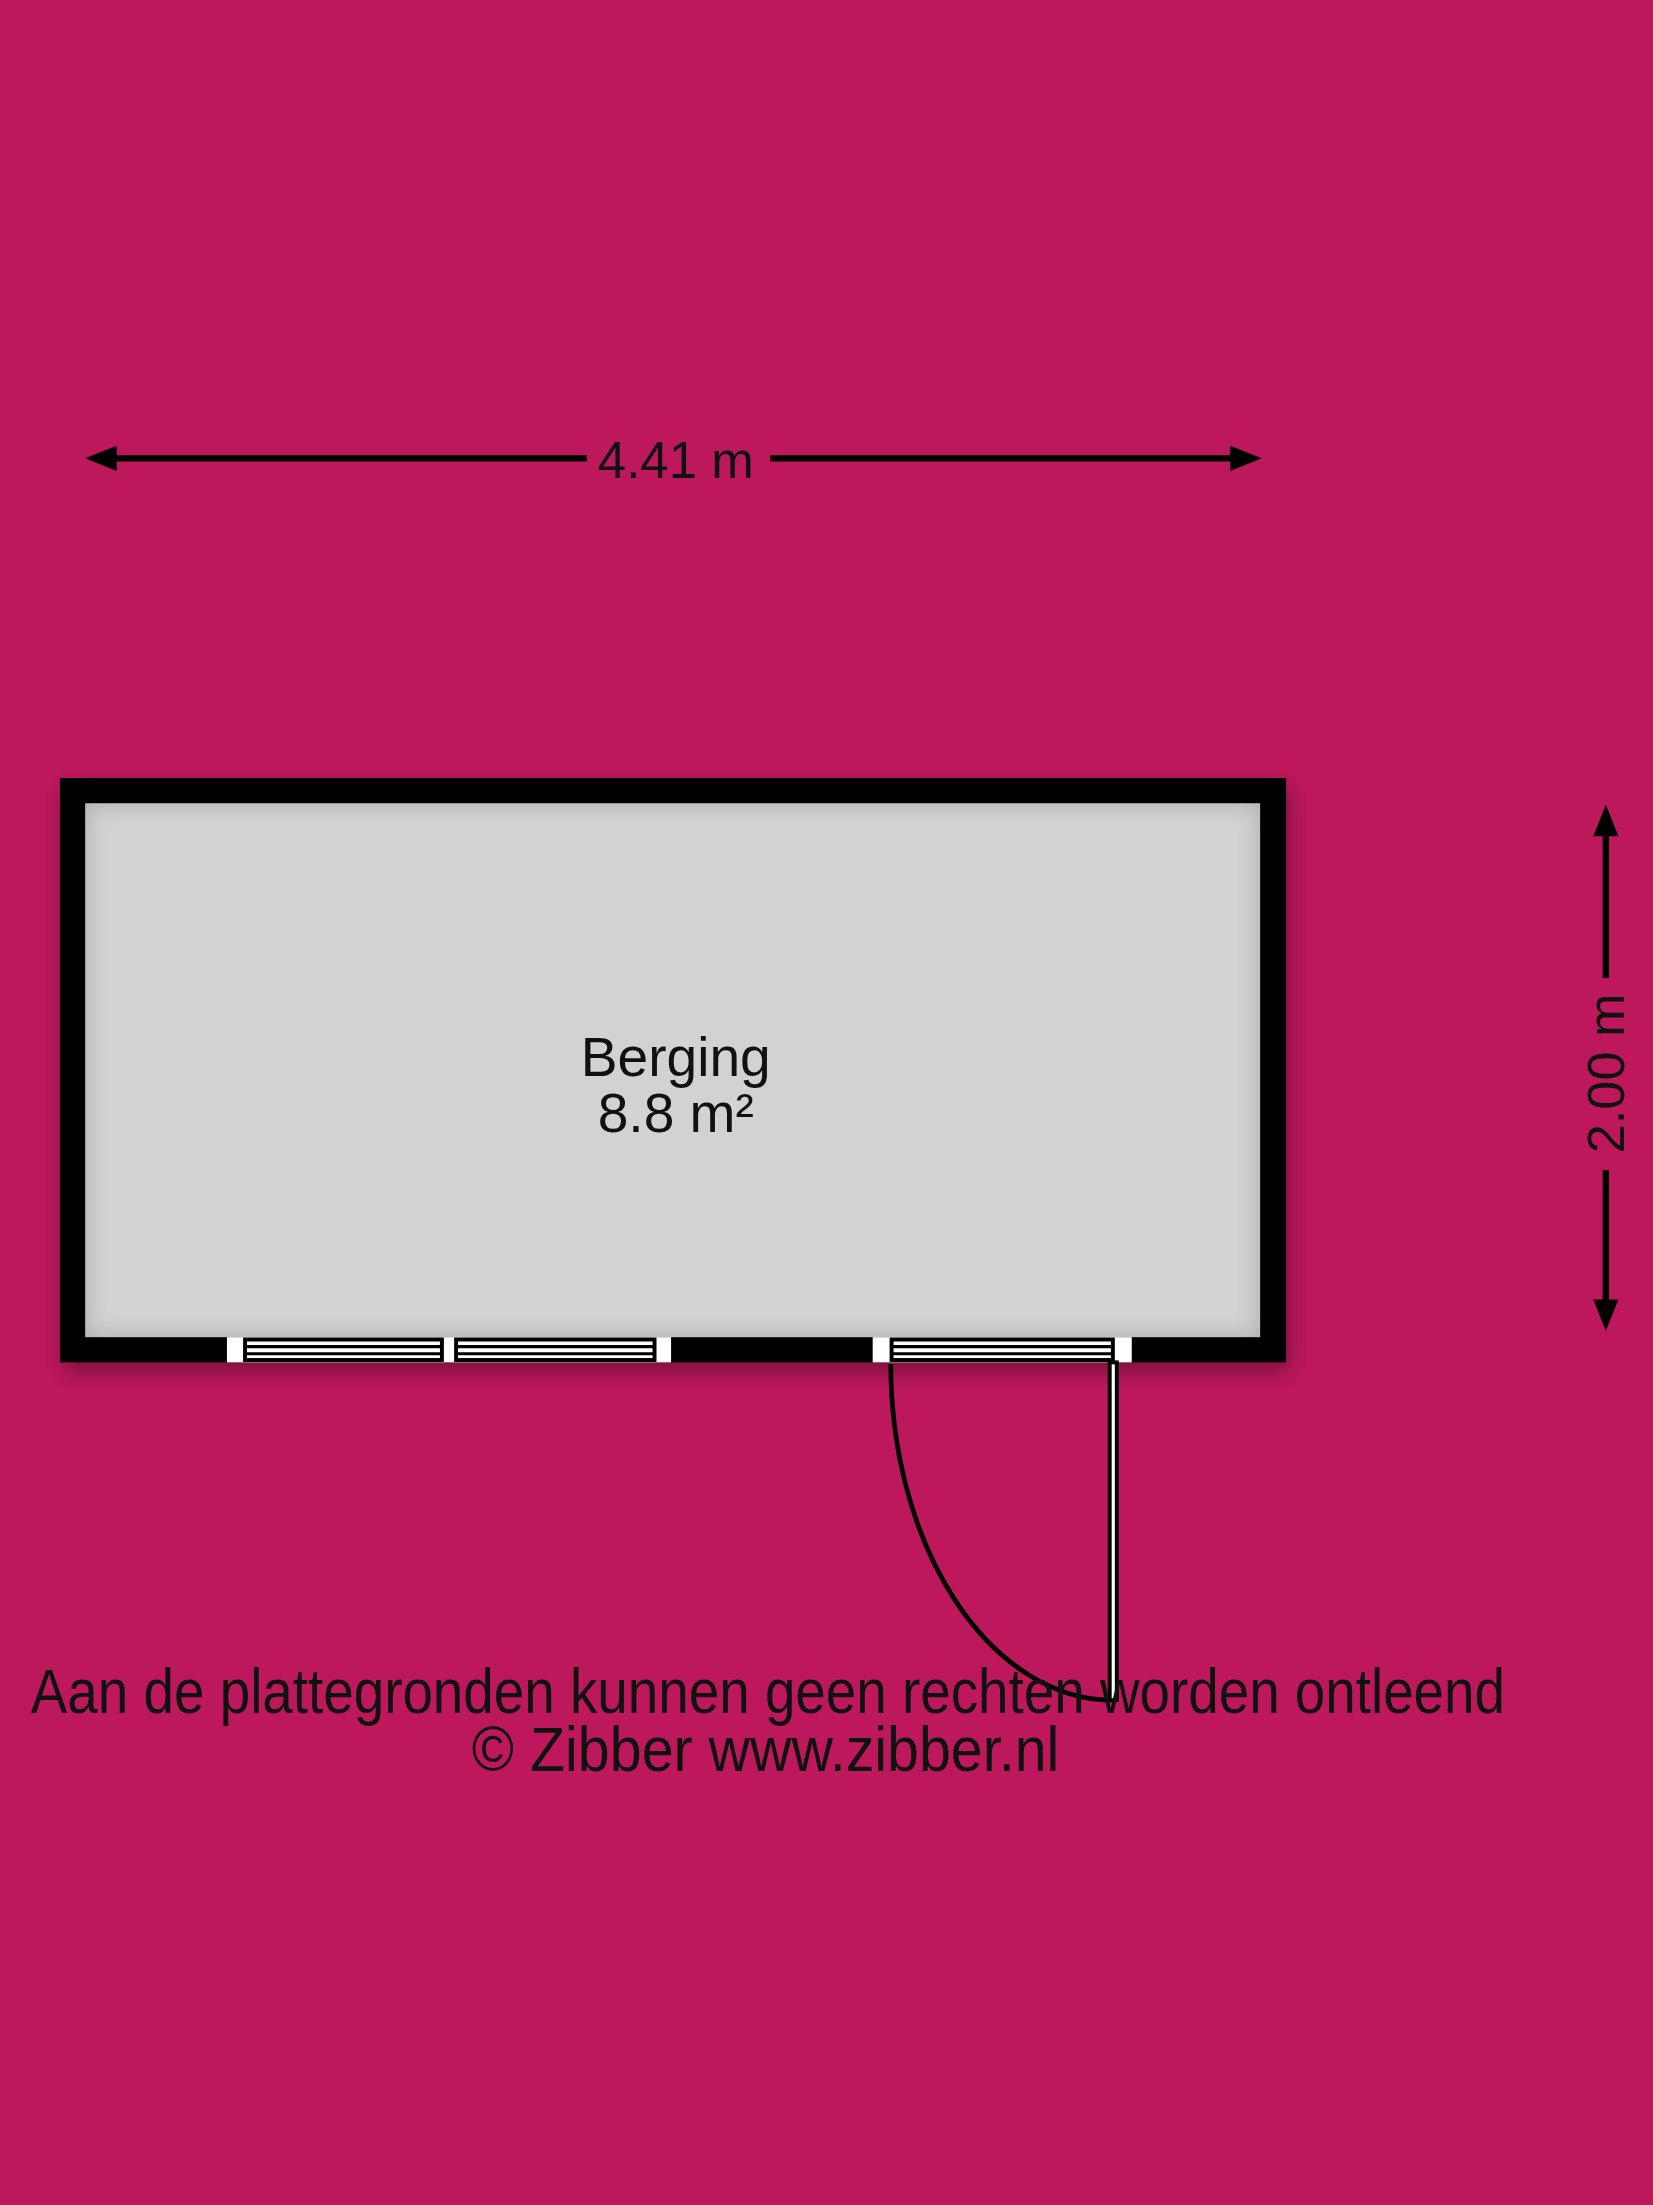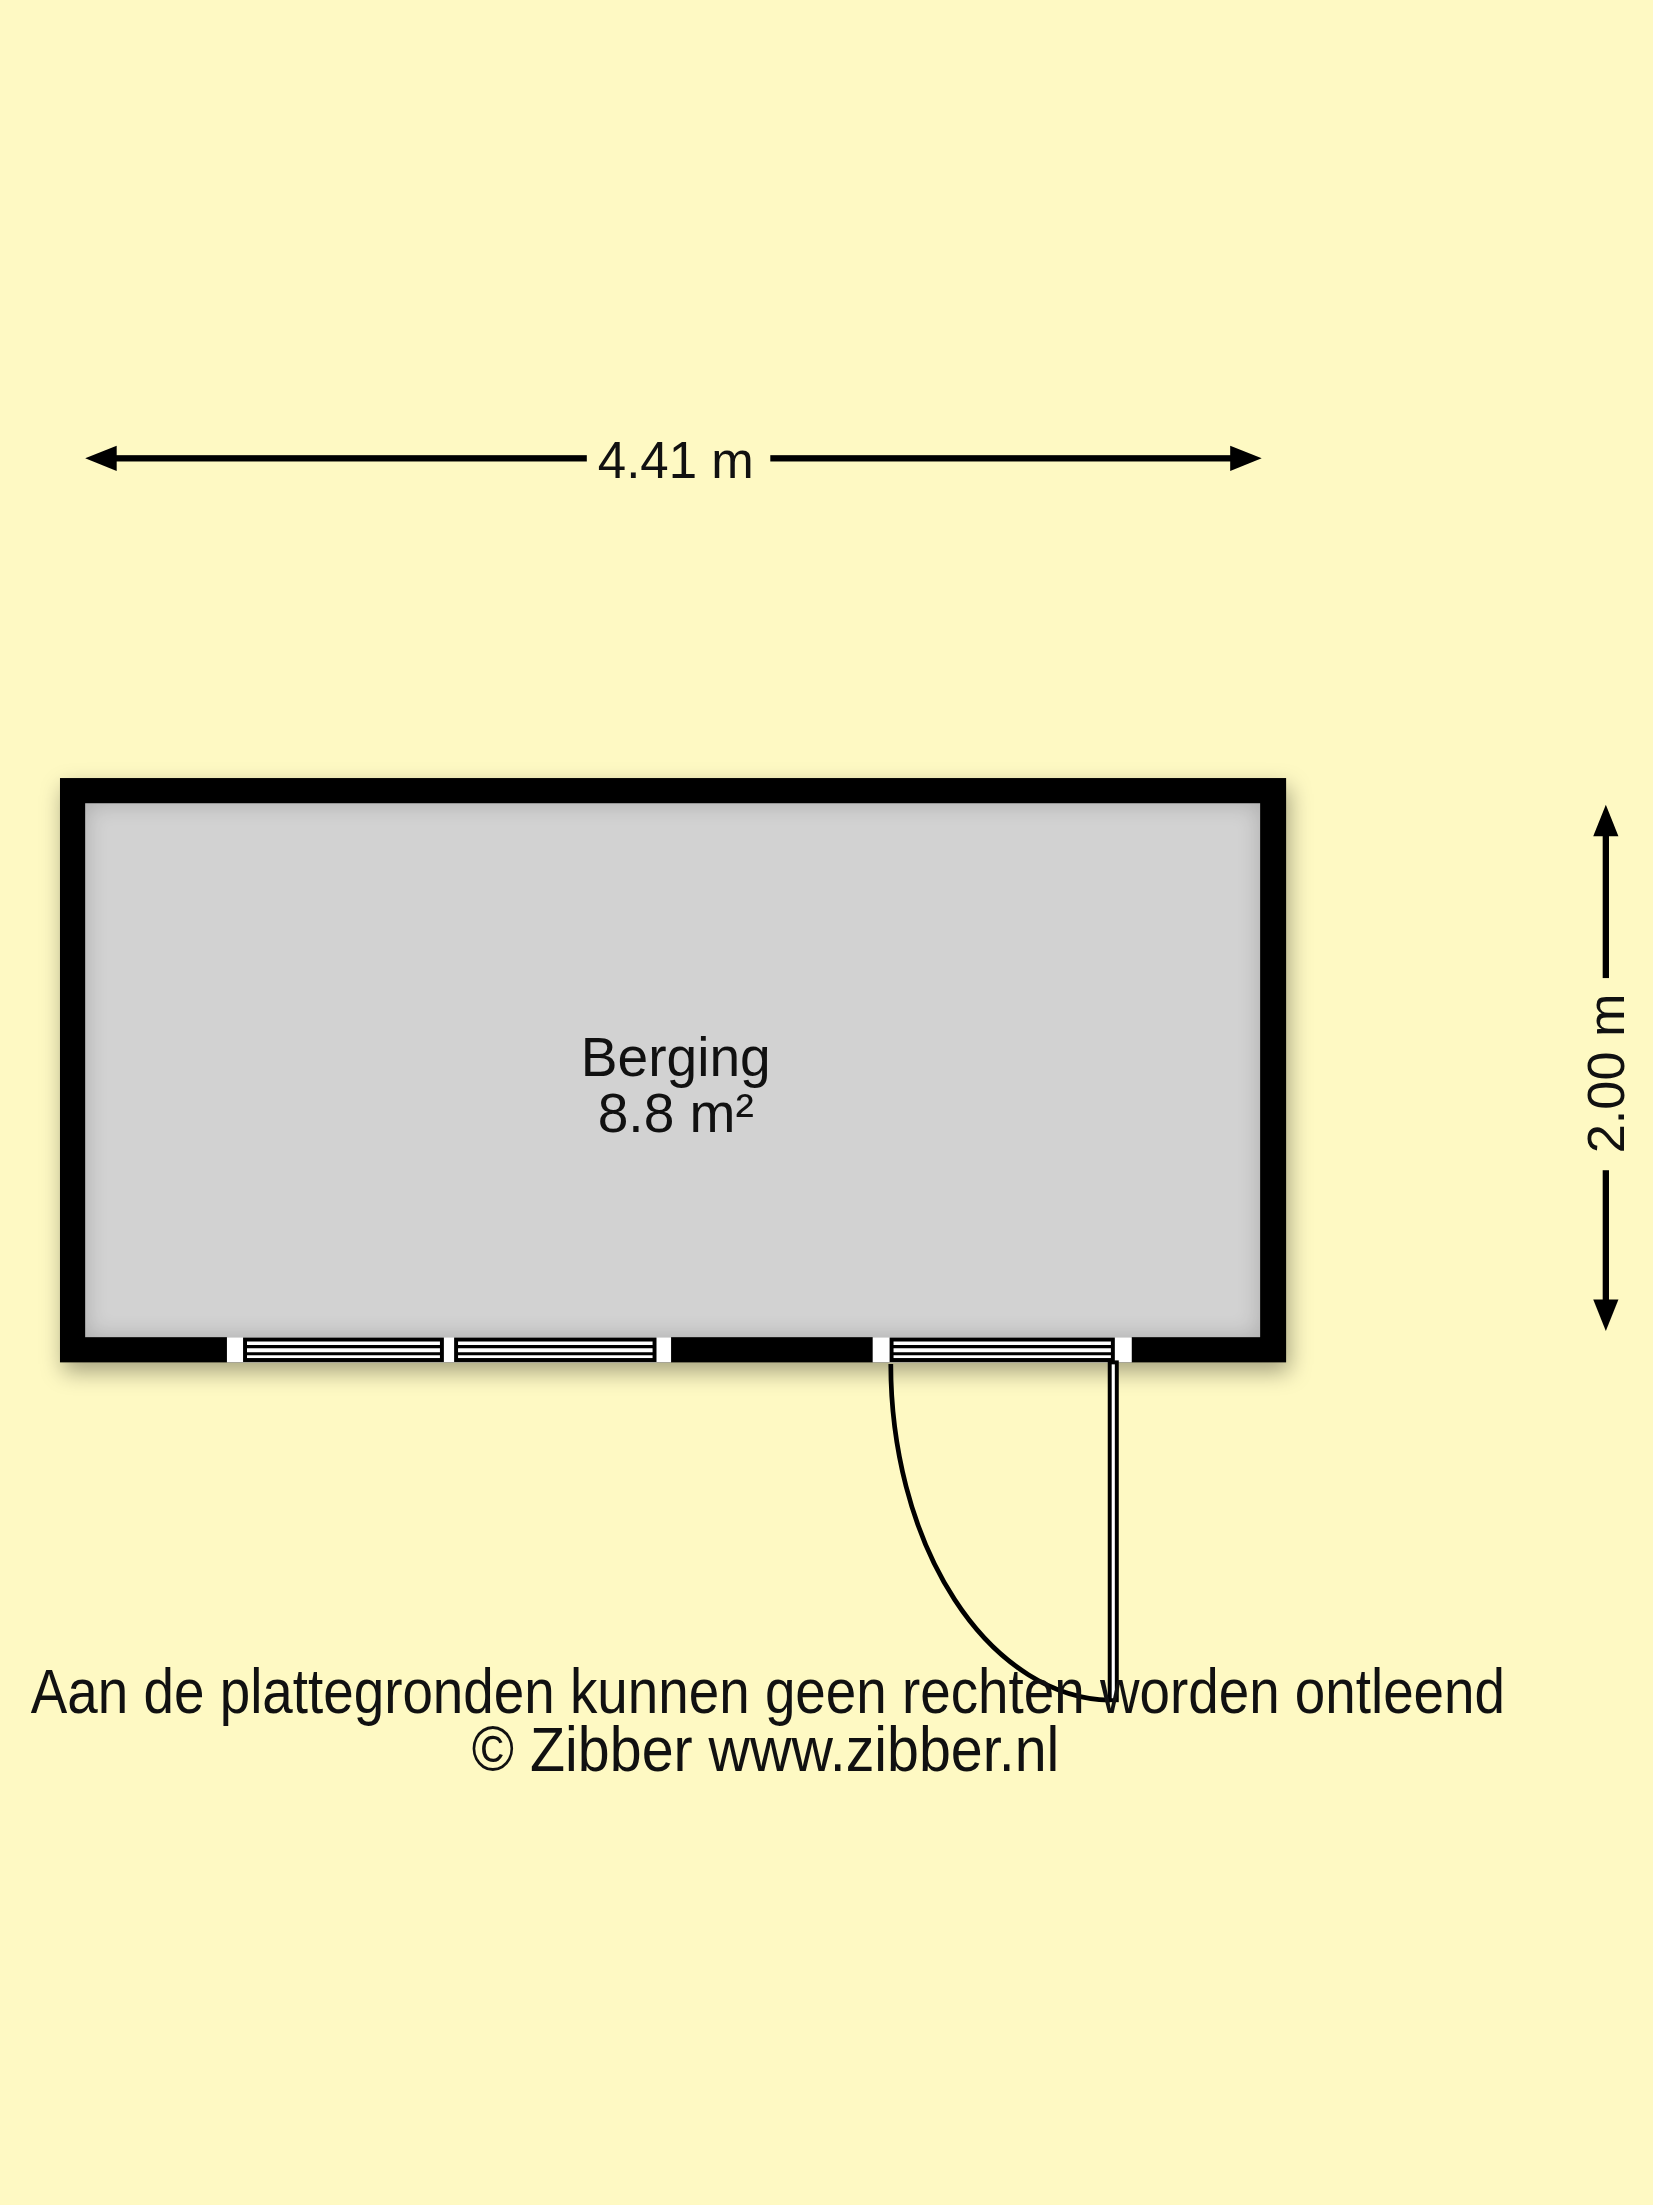--- a/index.html
+++ b/index.html
@@ -1,20 +1,20 @@
 <!DOCTYPE html>
 <html style="font-size:12.6px"><head>
 <meta charset="utf-8">
 <style>
   html,body{margin:0;padding:0;background:#ffffff;}
   .canvas{
     position:relative;
     width:1654px;
     height:2205px;
-    background:#fef9c3;
+    background:#be185d;
     font-family:"Liberation Sans", sans-serif;
     overflow:hidden;
   }
   svg{position:absolute;left:0;top:0;}
   text{fill:#111111;}
   .dim-text{font-size:66px;}
   .room-name{font-size:70px;}
   .room-area{font-size:70px;}
   .footer-line1{font-size:80px;}
   .footer-line2{font-size:80px;}

